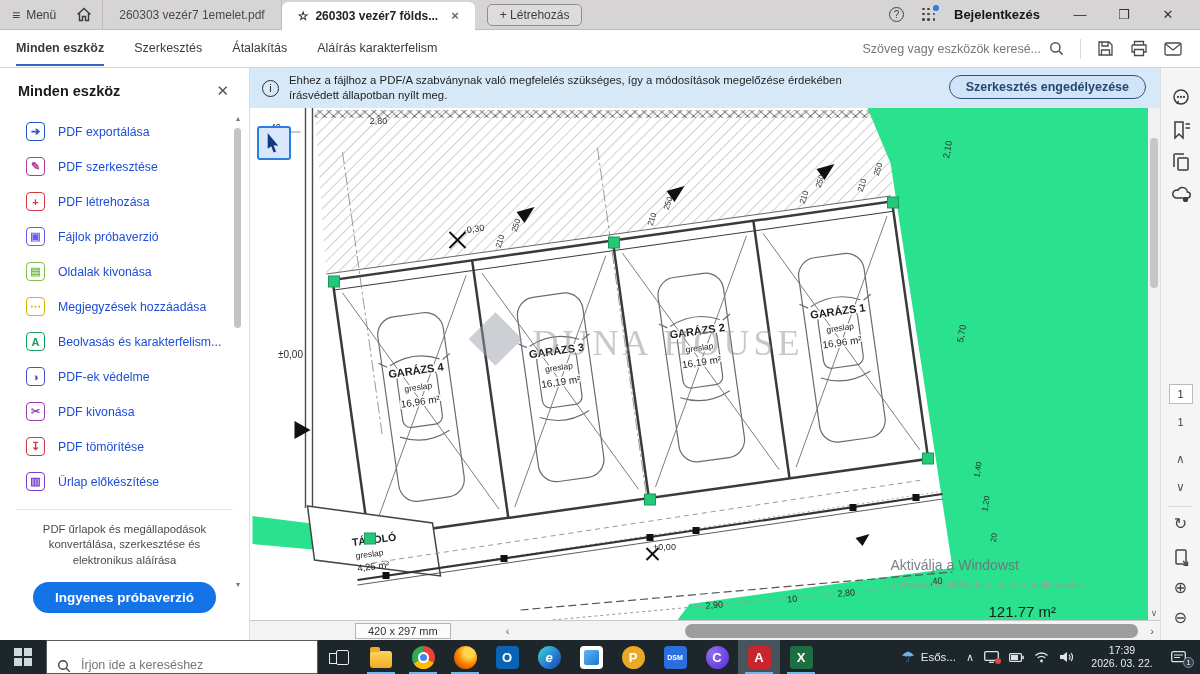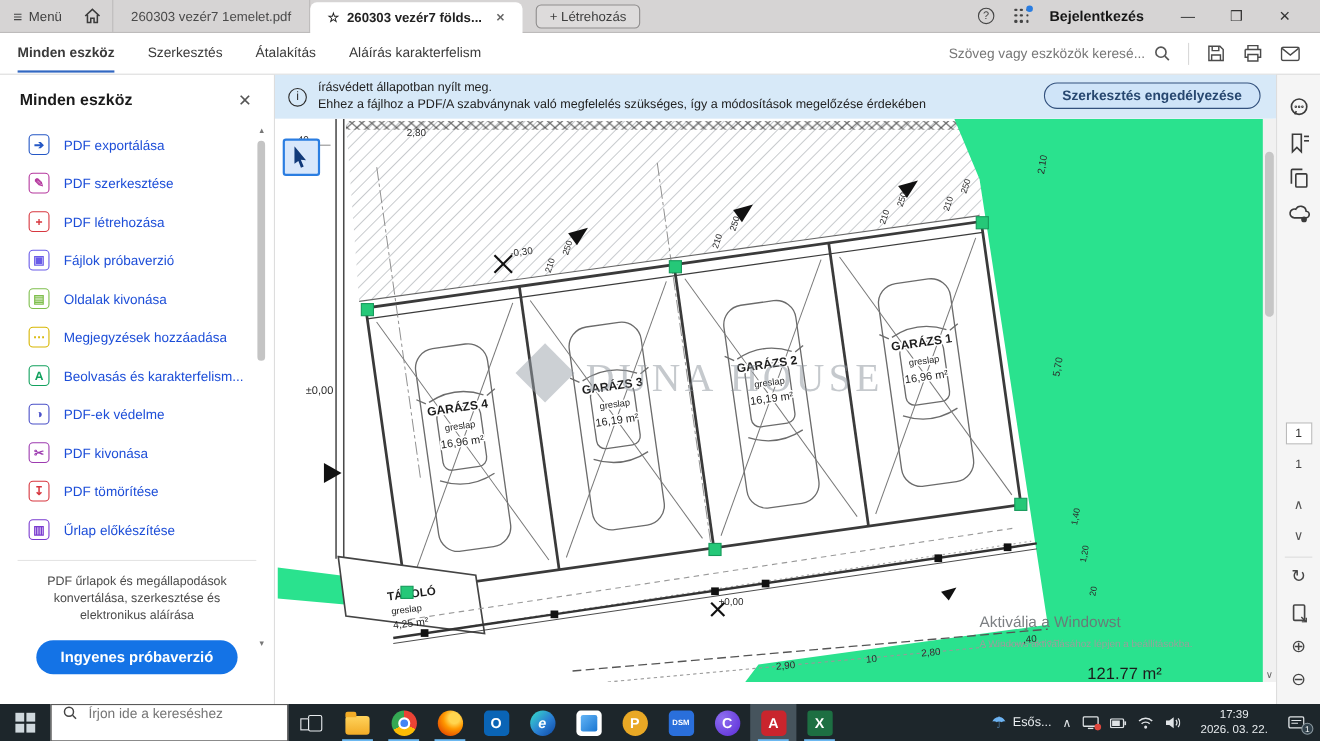--- a/index.html
+++ b/index.html
@@ -78,21 +78,21 @@
   .rp-num{font-size:11px;color:#444;}
   .rp-chev{font-size:12px;color:#555;}
   .rp-glyph{font-size:16px;color:#454545;}
   .rp-div{position:absolute;left:7px;right:7px;height:1px;background:#ddd;}
 
   
   .taskbar{position:absolute;left:0;top:640px;width:1200px;height:34px;background:#1d262b;display:flex;align-items:stretch;color:#e8ecef;}
   .start{width:46px;display:flex;align-items:center;justify-content:center;}
   .win-logo{display:grid;grid-template-columns:8px 8px;grid-template-rows:8px 8px;gap:1.5px;}
   .win-logo i{background:#cfd8dd;}
-  .tb-search{width:216px;background:#fff;border:1px solid #5a5a5a;display:flex;align-items:flex-start;gap:8px;padding:0 10px;}
+  .tb-search{width:272px;background:#fff;border:1px solid #5a5a5a;display:flex;align-items:flex-end;gap:8px;padding:0 10px;}
   .tb-search input{border:none;outline:none;font-size:12.5px;color:#333;width:180px;background:transparent;}
   .tb-apps{display:flex;align-items:stretch;}
   .tb-app{position:relative;width:42px;display:flex;align-items:center;justify-content:center;}
   .tb-app.active{background:#46545d;}
   .run-bar{position:absolute;bottom:0;left:7px;right:7px;height:2px;background:#6cb8f0;}
   .app-ic{width:23px;height:23px;display:flex;align-items:center;justify-content:center;border-radius:4px;font-weight:bold;font-size:13px;color:#fff;}
   .ic-task-view{position:relative;border:none;}
   .ic-task-view::before{content:"";position:absolute;inset:4px 2px 4px 8px;border:1.6px solid #e8ecef;border-radius:2px;}
   .ic-task-view::after{content:"";position:absolute;left:1px;top:7px;width:6px;height:9px;border:1.6px solid #e8ecef;background:#1d262b;}
   .ic-file-explorer{background:linear-gradient(#ffd35c,#f2ab26);border-radius:3px;height:17px;width:22px;margin-top:4px;position:relative;}
@@ -261,22 +261,22 @@
       <span class="arr" style="top:0">▴</span>
       <span class="thumb"></span>
       <span class="arr" style="bottom:0">▾</span>
     </div>
   </div>
 
   <div class="content">
     <div class="banner">
       <span class="info-ic">i</span>
       <div class="banner-text">
+        <div>Ehhez a fájlhoz a PDF/A szabványnak való megfelelés szükséges, így a módosítások megelőzése érdekében</div>
         <div>írásvédett állapotban nyílt meg.</div>
-        <div>Ehhez a fájlhoz a PDF/A szabványnak való megfelelés szükséges, így a módosítások megelőzése érdekében</div>
       </div>
       <button class="banner-btn">Szerkesztés engedélyezése</button>
     </div>
 
     <div class="viewer">
       <svg class="plan" width="910" height="512" viewBox="0 0 905 512">
         <defs>
           <pattern id="hatch" width="8" height="8" patternUnits="userSpaceOnUse" patternTransform="rotate(45)">
             <line x1="0" y1="0" x2="0" y2="8" stroke="#9aa0a6" stroke-width="1"></line>
           </pattern>
@@ -431,20 +431,26 @@
             <path d="M0 0 L10 12 L5.5 11.6 L8 17.5 L5.6 18.5 L3.4 12.6 L0 15 Z" fill="#123a7a"></path>
           </svg>
       </div>
 
       <div class="vscroll">
         <span class="thumb"></span>
         <span class="arr">∨</span>
       </div>
     </div>
 
+    <div class="vstatus">
+      <span class="size-box">420 x 297 mm</span>
+      <span class="larr">‹</span>
+      <span class="hthumb"></span>
+      <span class="rarr">›</span>
+    </div>
   </div>
 
   <div class="rpanel">
     <span class="rp-ic" style="top:20px">
       <svg width="20" height="20" viewBox="0 0 20 20" fill="none" stroke="#3b3b3b" stroke-width="1.5">
           <circle cx="10" cy="9" r="7"></circle>
           <path d="M6 16 L7.5 13"></path>
           <circle cx="7" cy="9" r="0.4"></circle>
           <circle cx="10" cy="9" r="0.4"></circle>
           <circle cx="13" cy="9" r="0.4"></circle>

